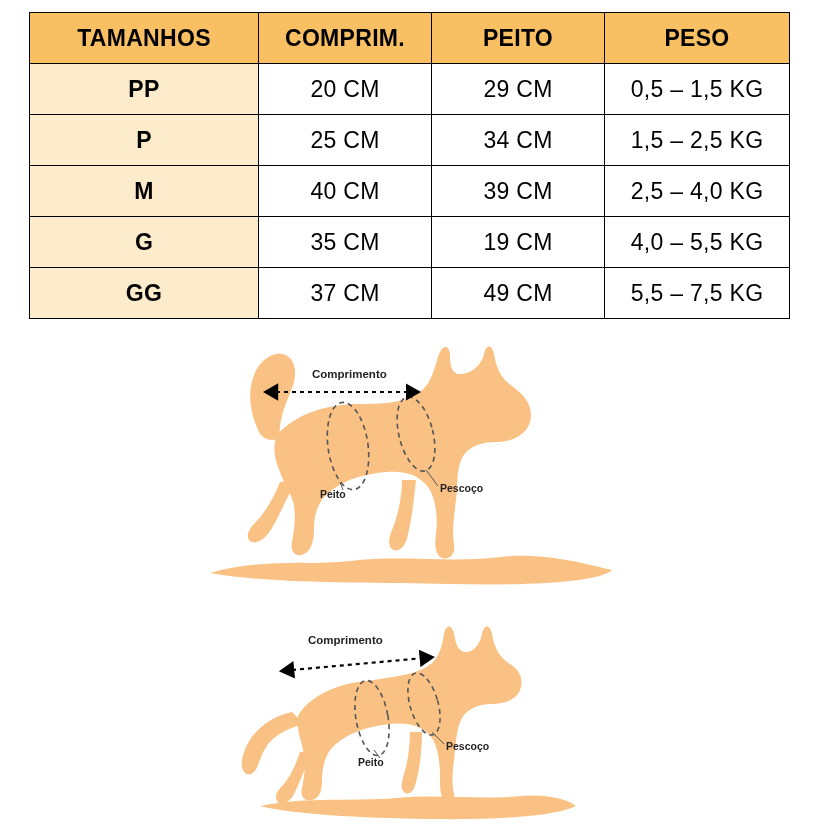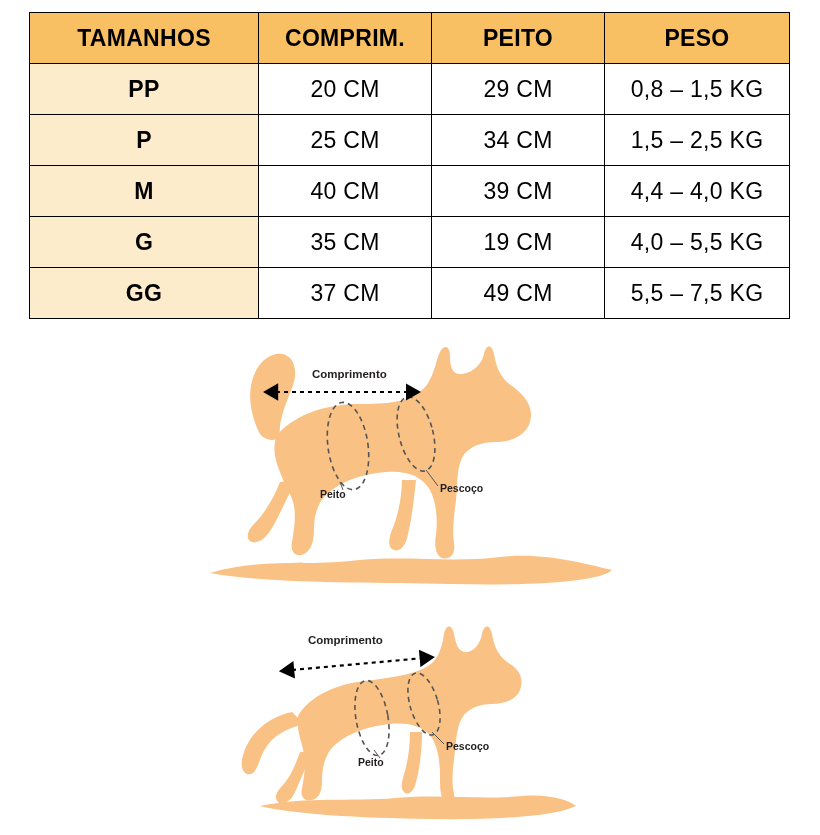--- a/index.html
+++ b/index.html
@@ -94,33 +94,33 @@
           <th>COMPRIM.</th>
           <th>PEITO</th>
           <th>PESO</th>
         </tr>
       </thead>
       <tbody>
         <tr>
           <td class="sz">PP</td>
           <td>20 CM</td>
           <td>29 CM</td>
-          <td>0,8 – 1,5 KG</td>
+          <td>0,5 – 1,5 KG</td>
         </tr>
         <tr>
           <td class="sz">P</td>
           <td>25 CM</td>
           <td>34 CM</td>
           <td>1,5 – 2,5 KG</td>
         </tr>
         <tr>
           <td class="sz">M</td>
           <td>40 CM</td>
           <td>39 CM</td>
-          <td>4,4 – 4,0 KG</td>
+          <td>2,5 – 4,0 KG</td>
         </tr>
         <tr>
           <td class="sz">G</td>
           <td>35 CM</td>
           <td>19 CM</td>
           <td>4,0 – 5,5 KG</td>
         </tr>
         <tr>
           <td class="sz">GG</td>
           <td>37 CM</td>

